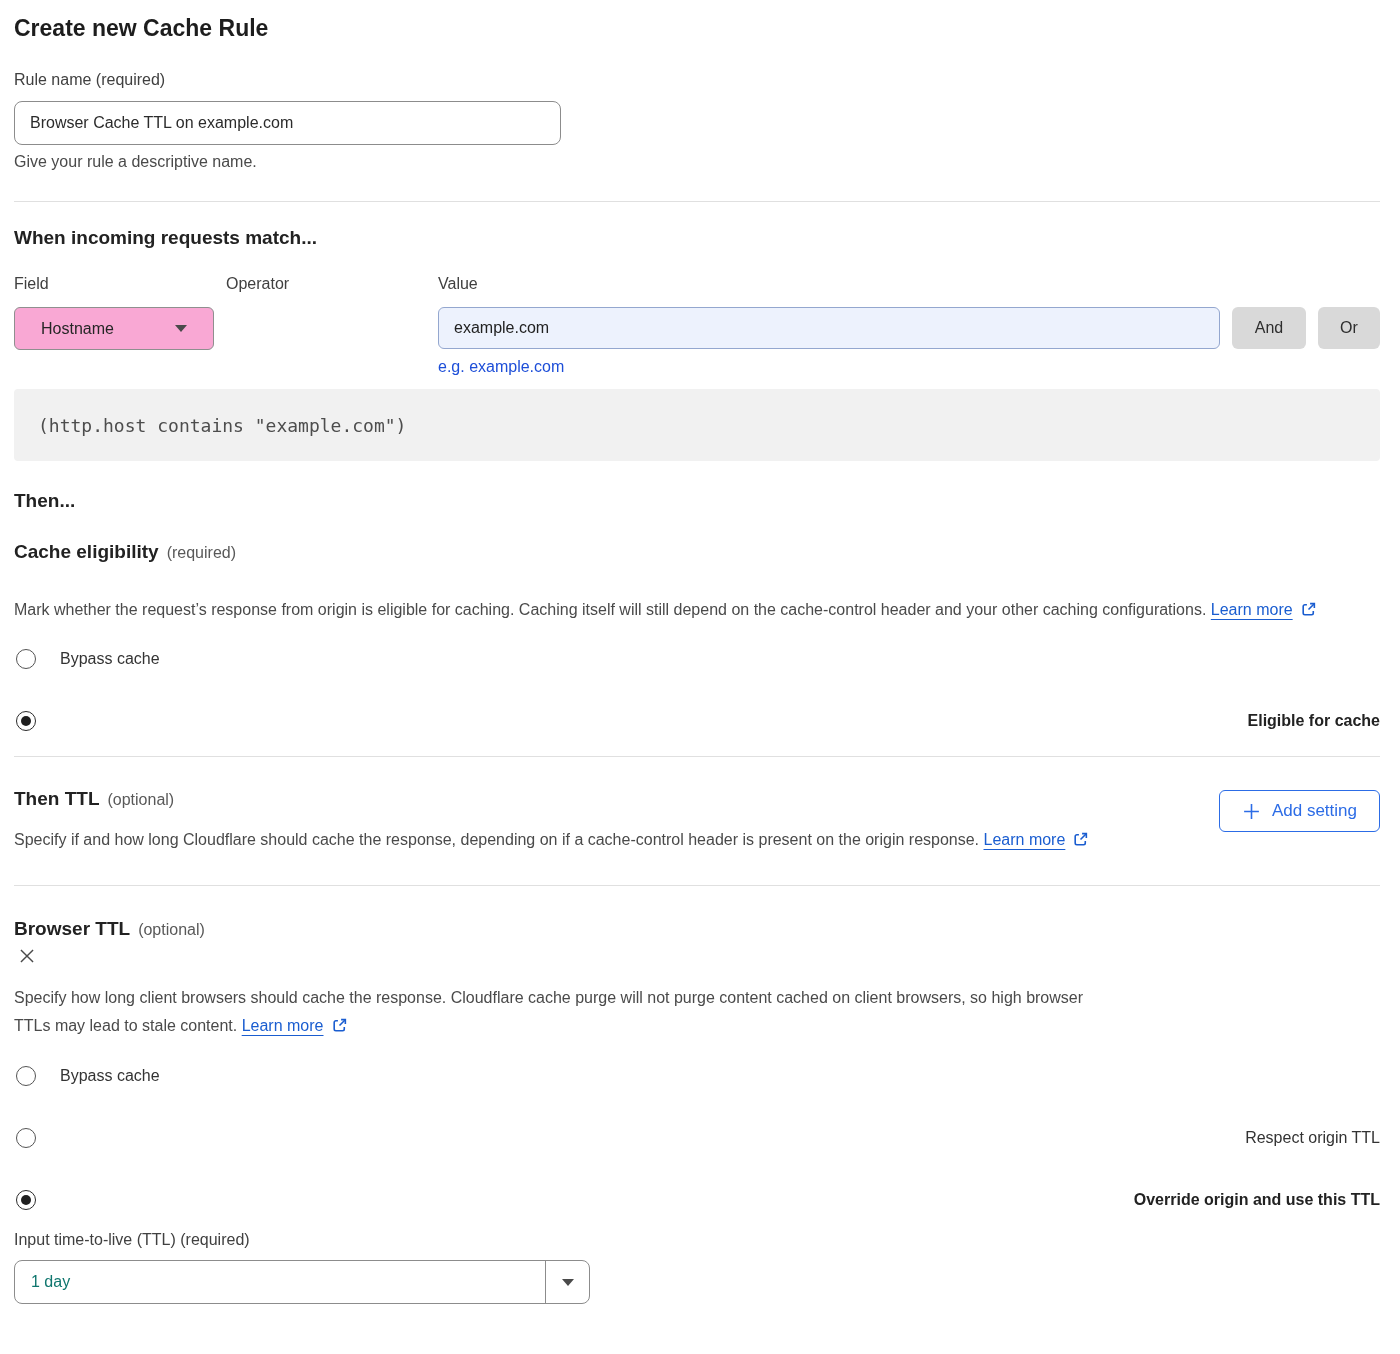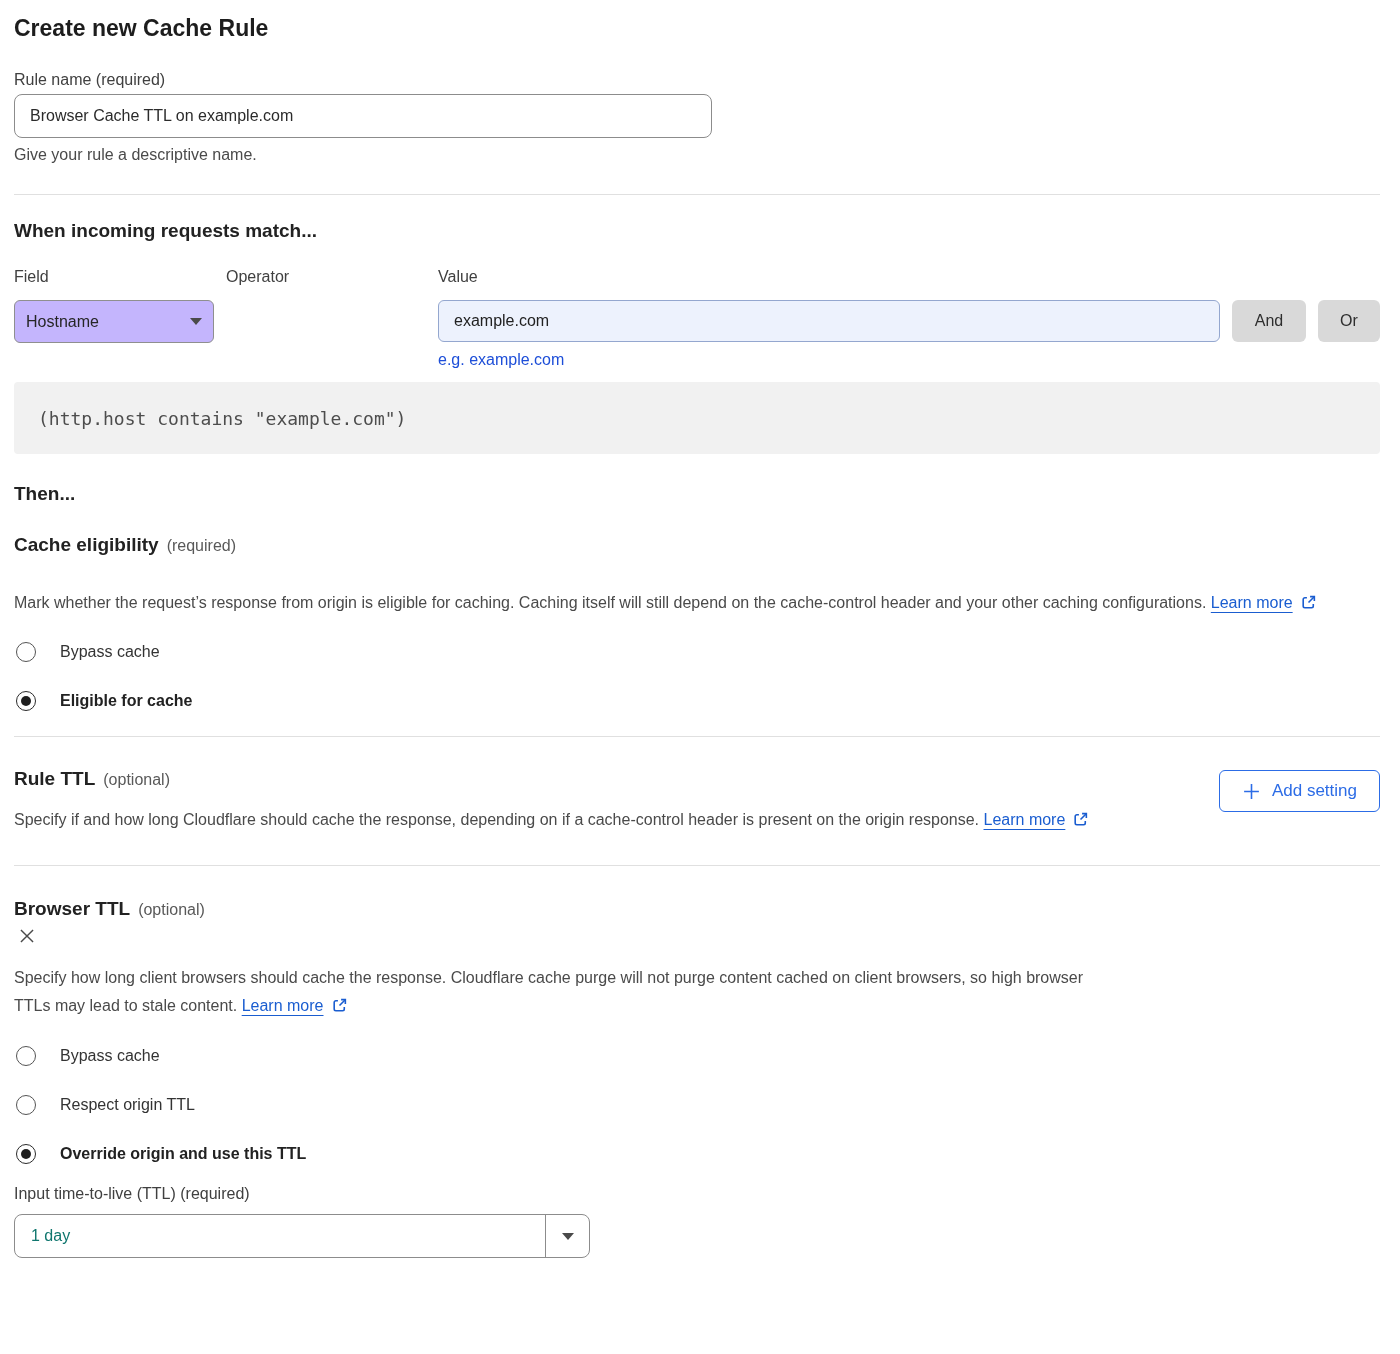--- a/index.html
+++ b/index.html
@@ -25,39 +25,39 @@
 
   .field-label { display:block; font-size:16px; color:#404040; line-height:20px; }
   .help-text { font-size:16px; color:#4a4a4a; line-height:18px; }
 
   .text-input {
     font-family:"Liberation Sans", sans-serif;
     font-size:16px; color:#2b2b2b;
     border:1px solid #8c8c8c; border-radius:8px;
     padding:0 15px; height:44px; background:#fff; outline:none;
   }
-  .rule-name-input { width:698px; margin-top:4px; }
+  .rule-name-input { width:547px; margin-top:11px; }
 
   hr.divider { border:none; border-top:1px solid #e0e0e0; height:0; }
   .div-1 { margin-top:30px; }
   .div-2 { margin-top:24px; }
   .div-3 { margin-top:28px; }
 
   
   .match-grid {
     margin-top:24px;
     display:grid;
     grid-template-columns:200px 200px 1fr 74px 62px;
     column-gap:12px;
   }
   .match-grid .field-label { margin-bottom:13px; }
   .select-box {
-    height:43px; border:1px solid #8f8f8f; border-radius:6px; background:#c4b5fd;
+    height:43px; border:1px solid #8f8f8f; border-radius:6px; background:#f9a8d4;
     display:flex; align-items:center; justify-content:space-between;
-    padding:0 11px; font-size:16px; color:#262626; cursor:pointer;
+    padding:0 26px; font-size:16px; color:#262626; cursor:pointer;
   }
   .caret-down {
     width:0; height:0;
     border-left:6px solid transparent; border-right:6px solid transparent;
     border-top:7px solid #4a4a4a;
   }
   .value-input {
     height:42px; width:100%; border-radius:6px;
     background:#edf2fd; border:1px solid #94a7cf; color:#222;
   }
@@ -93,21 +93,21 @@
   .desc a.blue-link { text-underline-offset:4px; }
   .ext-icon { display:inline-block; vertical-align:-3px; margin-left:7px; }
 
   
   .radio-list { margin-top:21px; }
   .radio-list-2 { margin-top:22px; }
   .radio-row {
     display:flex; align-items:center; gap:24px; cursor:pointer;
     margin-left:2px; height:22px;
   }
-  .radio-row + .radio-row { margin-top:27px; }
+  .radio-row + .radio-row { margin-top:40px;justify-content:space-between; }
   .radio-circle {
     width:20px; height:20px; border-radius:50%;
     border:1px solid #545454; background:#fff; flex:0 0 auto;
     display:flex; align-items:center; justify-content:center;
   }
   .radio-circle.checked { border-color:#2b2b2b; }
   .radio-circle .dot { width:10px; height:10px; border-radius:50%; background:#1f1f1f; display:none; }
   .radio-circle.checked .dot { display:block; }
   .radio-label { font-size:16px; color:#333; line-height:22px; }
   .radio-label.selected { font-weight:700; color:#222; }
@@ -197,21 +197,21 @@
           <span class="dot"></span>
         </span>
       <span class="radio-label selected">Eligible for cache</span>
     </label>
   </div>
 
   <hr class="divider div-2">
 
   <div class="section-row edge-row">
     <div>
-      <h3 class="sub-heading"><span>Rule TTL</span><span class="req-tag">(optional)</span></h3>
+      <h3 class="sub-heading"><span>Then TTL</span><span class="req-tag">(optional)</span></h3>
       <p class="desc desc-edge"><span>Specify if and how long Cloudflare should cache the response, depending on if a cache-control header is present on the origin response.</span>
         <a class="blue-link">Learn more</a><span class="ext-icon"><svg width="17" height="17" viewBox="0 0 16 16" fill="none">
               <path d="M6.5 3.5H4.6C3.7 3.5 3 4.2 3 5.1v6.3c0 .9.7 1.6 1.6 1.6h6.3c.9 0 1.6-.7 1.6-1.6V9.5" stroke="#1a5dd0" stroke-width="1.5"></path>
               <path d="M9.5 2.5h4v4" stroke="#1a5dd0" stroke-width="1.5"></path>
               <path d="M13.2 2.8 8 8" stroke="#1a5dd0" stroke-width="1.5"></path>
             </svg></span></p>
     </div>
     <button class="add-setting-btn">
       <span style="line-height:0;"><svg width="19" height="19" viewBox="0 0 18 18" fill="none">
             <path d="M9 2v14M2 9h14" stroke="#2c6ce6" stroke-width="1.5"></path>

